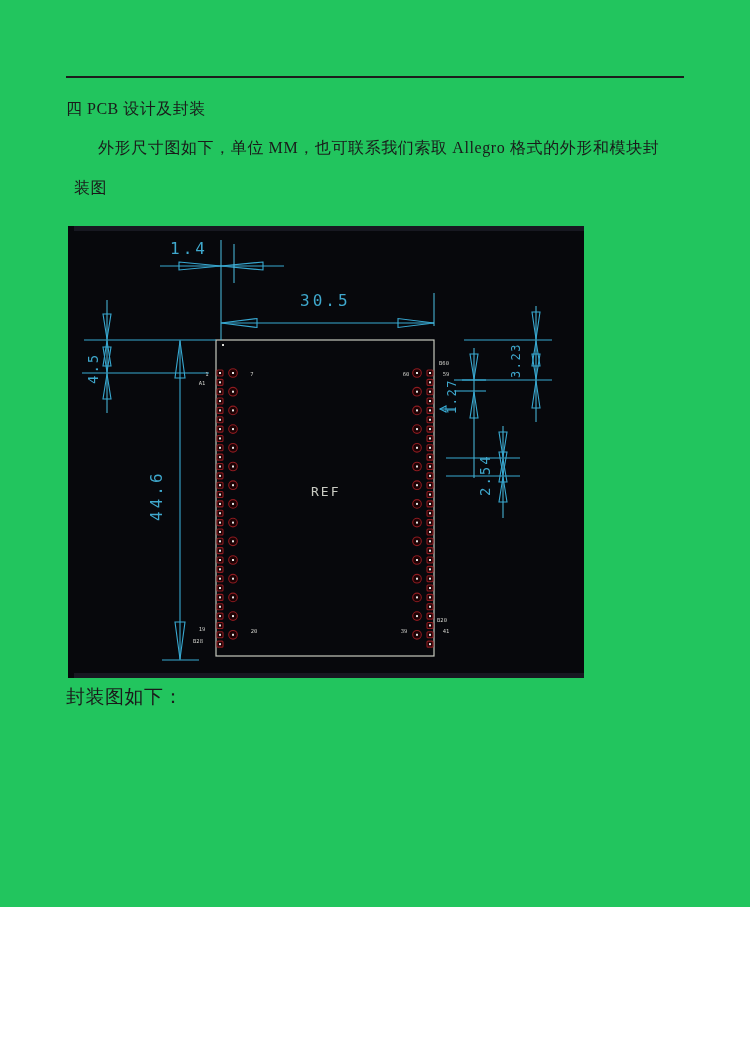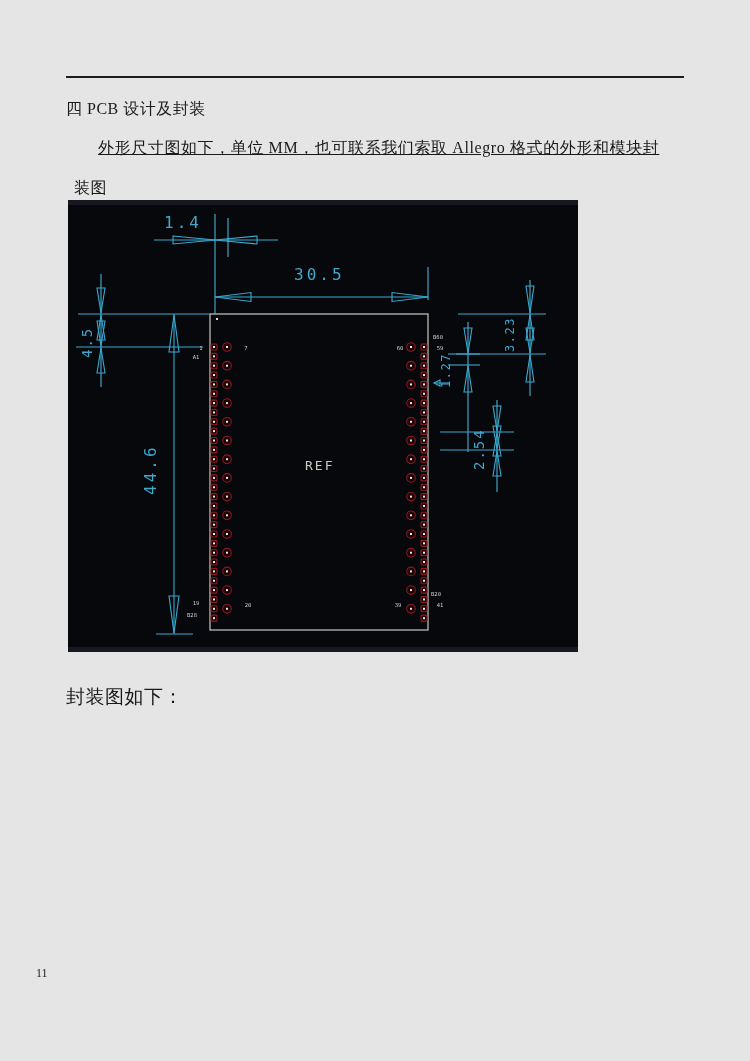--- a/index.html
+++ b/index.html
@@ -1,28 +1,28 @@
 <!DOCTYPE html>
 <html><head>
 <meta charset="utf-8">
 <style>
   html,body{margin:0;padding:0;}
   .page{
-    position:relative;width:750px;height:1061px;background:#e5e5e5;
+    position:relative;width:750px;height:907px;background:#22c55e;
     font-family:"Liberation Serif","DejaVu Serif",serif;color:#1a1a1a;overflow:hidden;
   }
   .rule{position:absolute;left:66px;top:76px;width:618px;height:2px;background:#1c1c1c;}
   .heading{position:absolute;left:66px;top:99px;font-size:16px;letter-spacing:0.5px;white-space:pre;}
   .para{position:absolute;font-size:16px;white-space:pre;letter-spacing:0.6px;}
-  .para.l1{left:98px;top:138px;text-decoration:underline;}
+  .para.l1{left:98px;top:138px;}
   .para.l2{left:74px;top:178px;}
   .caption{position:absolute;left:66px;top:684px;font-size:19px;letter-spacing:0.5px;}
   .pageno{position:absolute;left:0;top:966px;width:750px;font-size:12px;color:#222;padding-left:36px;}
   .figure{
-    position:absolute;left:68px;top:200px;width:510px;height:452px;background:#07080c;
+    position:absolute;left:68px;top:226px;width:510px;height:452px;background:#07080c;padding-left:6px;
   }
   .figure svg{display:block;}
   .dimtxt{font-family:"DejaVu Sans Mono","Liberation Mono",monospace;fill:#3fa8cd;}
   .dim-big{font-size:16px;letter-spacing:3px;}
   .dim-mid{font-size:14px;letter-spacing:2px;}
   .dim-sm{font-size:12px;letter-spacing:1.5px;}
   .cy{stroke:#38a9d2;stroke-width:1.1;fill:none;}
   .cy2{stroke:#4cc0e4;stroke-width:1;fill:none;}
   .board{stroke:#c6c8bf;stroke-width:1.2;fill:none;}
   .reftxt{font-family:"DejaVu Sans Mono","Liberation Mono",monospace;font-size:13px;letter-spacing:2px;fill:#c9cbc3;}

